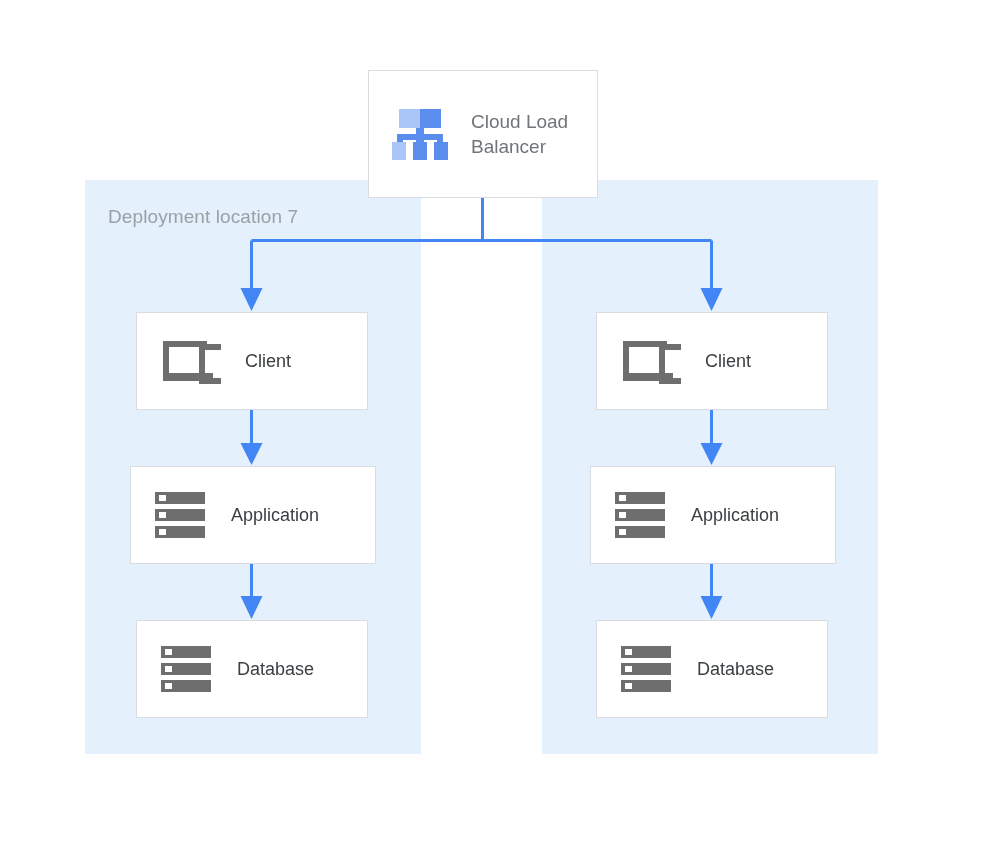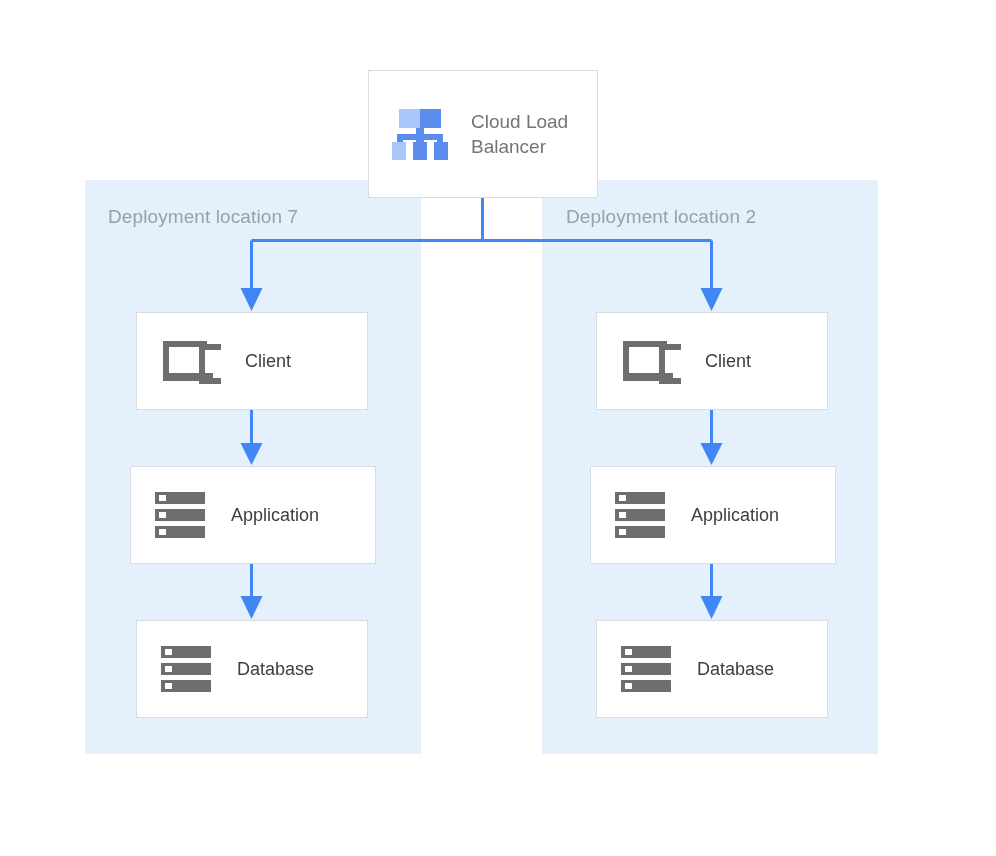--- a/index.html
+++ b/index.html
@@ -97,21 +97,20 @@
     <polygon points="240.5,596 262.5,596 251.5,619" fill="#4285f4"></polygon>
 
     <path d="M711.5,409 L711.5,443" stroke="#4285f4" stroke-width="3" fill="none"></path>
     <polygon points="700.5,443 722.5,443 711.5,465" fill="#4285f4"></polygon>
 
     <path d="M711.5,563 L711.5,596" stroke="#4285f4" stroke-width="3" fill="none"></path>
     <polygon points="700.5,596 722.5,596 711.5,619" fill="#4285f4"></polygon>
   </svg>
 
   <div class="zone-label" style="left:108px; top:206px;">Deployment location 7</div>
-  <div class="zone-label" style="left:566px; top:206px;">Deployment location 2</div>
 
   <div class="lb-node" style="left:368px; top:70px; width:230px; height:128px; padding-left:22px;">
     <span class="node-icon" style="width:58px; height:54px;">
       <svg width="58" height="54" viewBox="0 0 58 54" xmlns="http://www.w3.org/2000/svg">
         <rect x="8" y="2" width="21" height="19" fill="#aac5f7"></rect>
         <rect x="29" y="2" width="21" height="19" fill="#5b8def"></rect>
         <rect x="25" y="21" width="8" height="12" fill="#5b8def"></rect>
         <rect x="6" y="27" width="46" height="6" fill="#5b8def"></rect>
         <rect x="6" y="27" width="6" height="12" fill="#5b8def"></rect>
         <rect x="46" y="27" width="6" height="12" fill="#5b8def"></rect>

